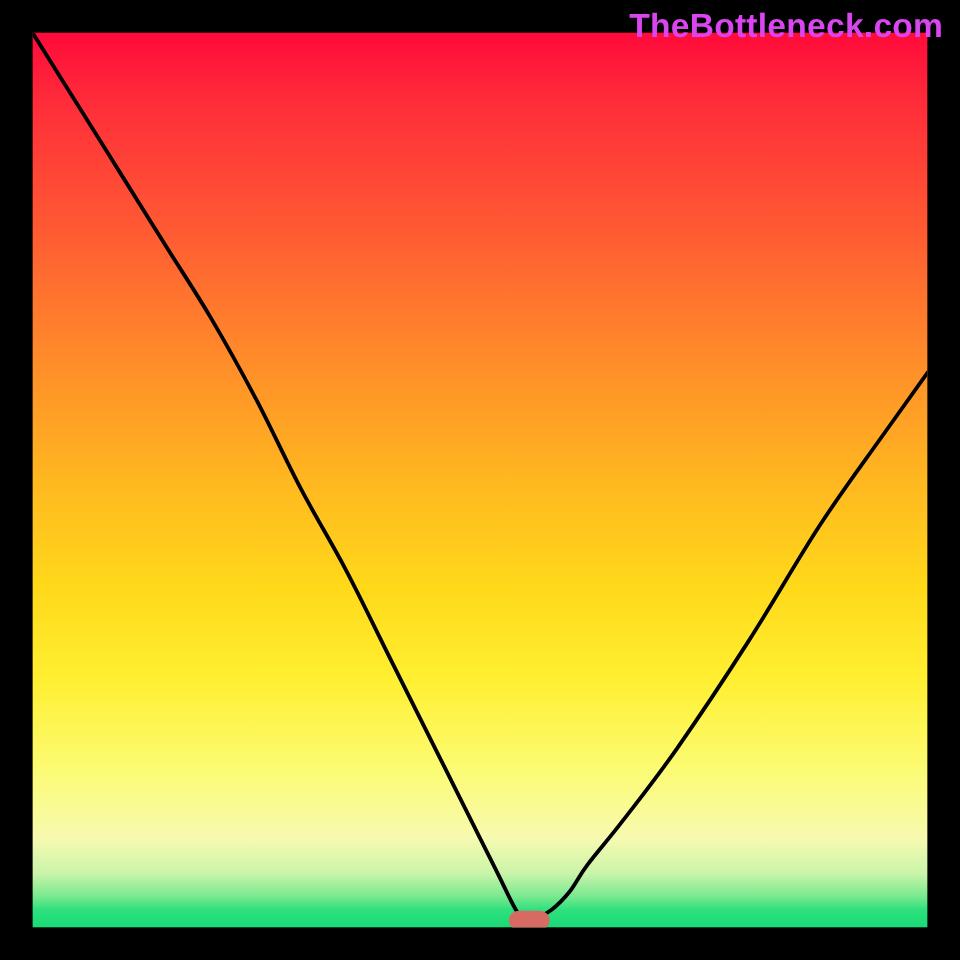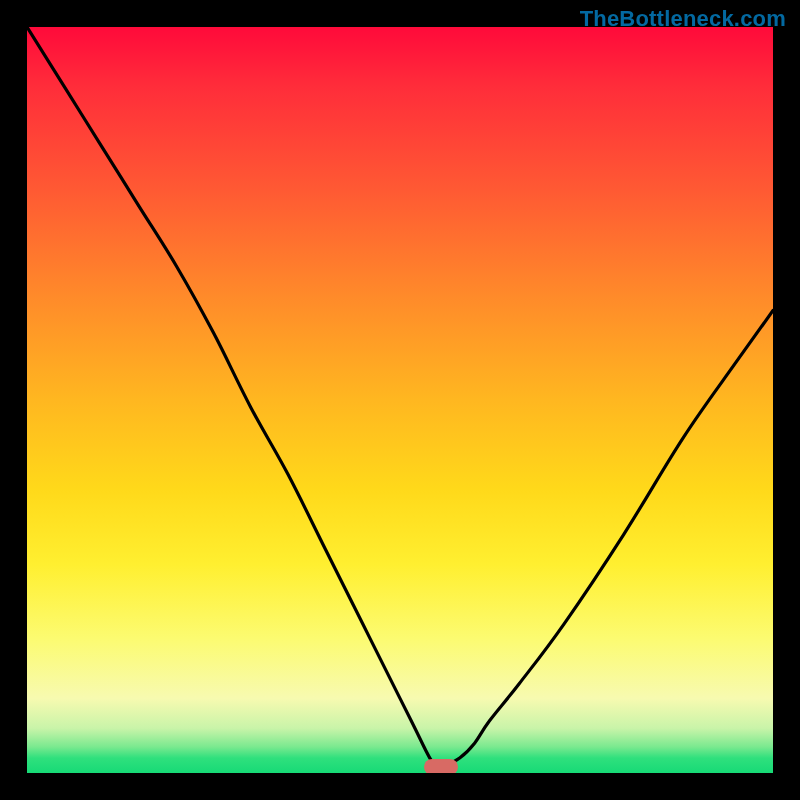--- a/index.html
+++ b/index.html
@@ -14,23 +14,23 @@
     position: relative;
     width: 800px;
     height: 800px;
     background: #000;
   }
   .watermark {
     position: absolute;
     top: 6px;
     right: 14px;
     font-family: Arial, Helvetica, sans-serif;
-    font-size: 22px;
+    font-size: 28px;
     font-weight: bold;
-    color: #0369a1;
+    color: #d946ef;
     letter-spacing: 0.2px;
     z-index: 50;
   }
   .plot-area {
     position: absolute;
     left: 27px;
     top: 27px;
     width: 746px;
     height: 746px;
     overflow: hidden;

